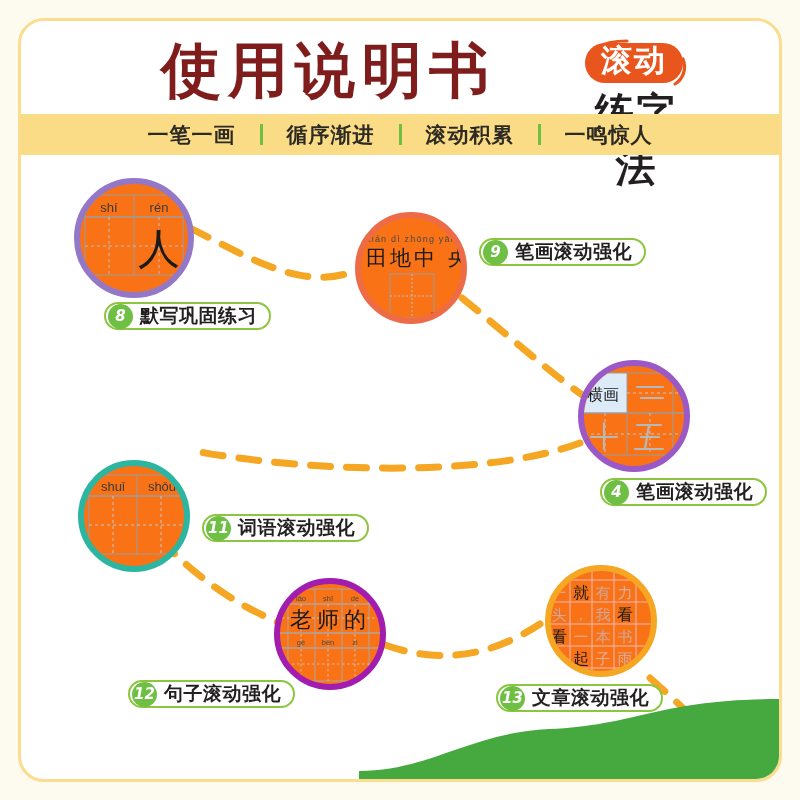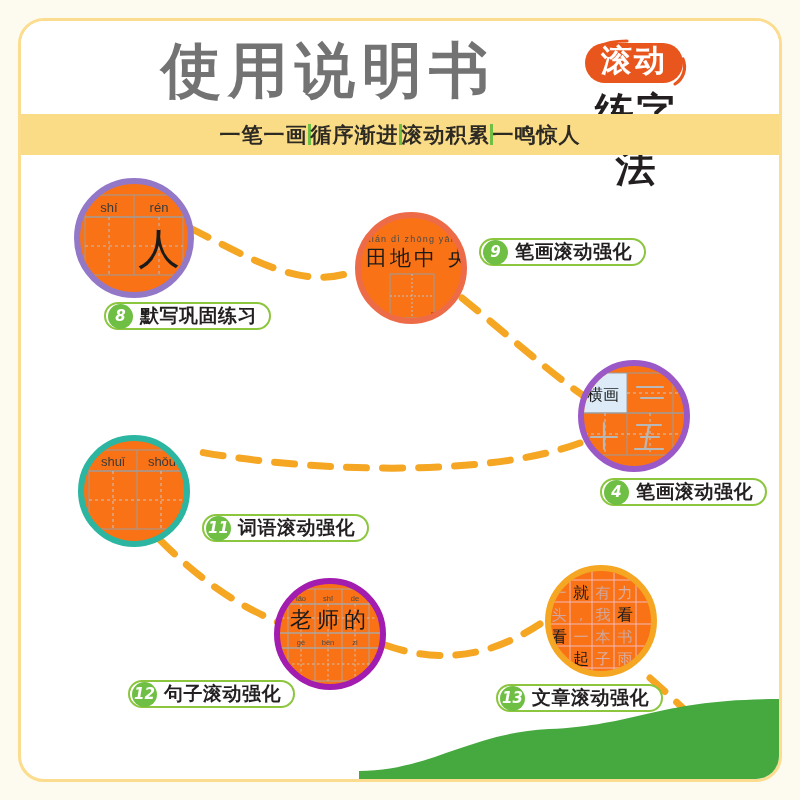--- a/index.html
+++ b/index.html
@@ -28,21 +28,21 @@
 
   
   .header{
     position:absolute;left:21px;top:21px;width:758px;height:93px;
     background:#ffffff;border-top-left-radius:23px;border-top-right-radius:23px;
   }
   .main-title{
     position:absolute;left:140px;top:18px;
     font-size:60px;line-height:62px;
     font-weight:bold;
-    color:#737373;
+    color:#7f1d1d;
     letter-spacing:7px;
     font-family:"DejaVu Sans","Liberation Sans",sans-serif;
     white-space:nowrap;
   }
   .logo{position:absolute;left:556px;top:22px;width:118px;height:84px;}
   .logo-badge{
     position:absolute;left:8px;top:0px;width:98px;height:40px;
     background:#e8561e;border-radius:20px;
     color:#ffffff;font-size:31px;font-weight:bold;
     line-height:40px;text-align:center;letter-spacing:2px;
@@ -54,21 +54,21 @@
     text-align:center;color:#231f20;
     font-size:40px;font-weight:bold;letter-spacing:1px;
     font-family:"DejaVu Sans","Liberation Sans",sans-serif;
   }
 
   
   .subbar{
     position:absolute;left:21px;top:114px;width:758px;height:41px;
     background:#fbdc86;
     display:flex;align-items:center;justify-content:center;
-    gap:0;
+    gap:24px;
   }
   .subbar .txt{
     font-size:21px;color:#2d2a24;font-weight:bold;letter-spacing:1px;
     font-family:"DejaVu Sans","Liberation Sans",sans-serif;
   }
   .subbar .sep{width:3px;height:21px;background:#6fbf44;display:inline-block;}
 
   
   .connector{position:absolute;left:0;top:0;width:800px;height:800px;pointer-events:none;}
 
@@ -213,21 +213,21 @@
         <line x1="52" y1="84" x2="80" y2="84"></line>
         <line x1="66" y1="60" x2="62" y2="84"></line>
       </g>
     </svg>
   </div>
   <div class="pill" style="left:600px;top:478px;">
     <span class="num">4</span>
     <span class="ptxt">笔画滚动强化</span>
   </div>
 
-  <div class="node" style="left:78px;top:435px;width:112px;height:112px;border:6px solid #2cb5a0;">
+  <div class="node" style="left:78px;top:460px;width:112px;height:112px;border:6px solid #2cb5a0;">
     <svg width="102" height="102" viewBox="0 0 102 102" style="position:absolute;left:-1px;top:-1px;">
       <g stroke="#9c9c9c" stroke-width="1" fill="none">
         <rect x="6" y="10" width="96" height="21"></rect>
         <rect x="6" y="31" width="96" height="58"></rect>
         <line x1="54" y1="10" x2="54" y2="89"></line>
       </g>
       <g stroke="#c6c6c6" stroke-width="1" fill="none" stroke-dasharray="3 3">
         <line x1="6" y1="60" x2="102" y2="60"></line>
         <line x1="30" y1="31" x2="30" y2="89"></line>
         <line x1="78" y1="31" x2="78" y2="89"></line>

